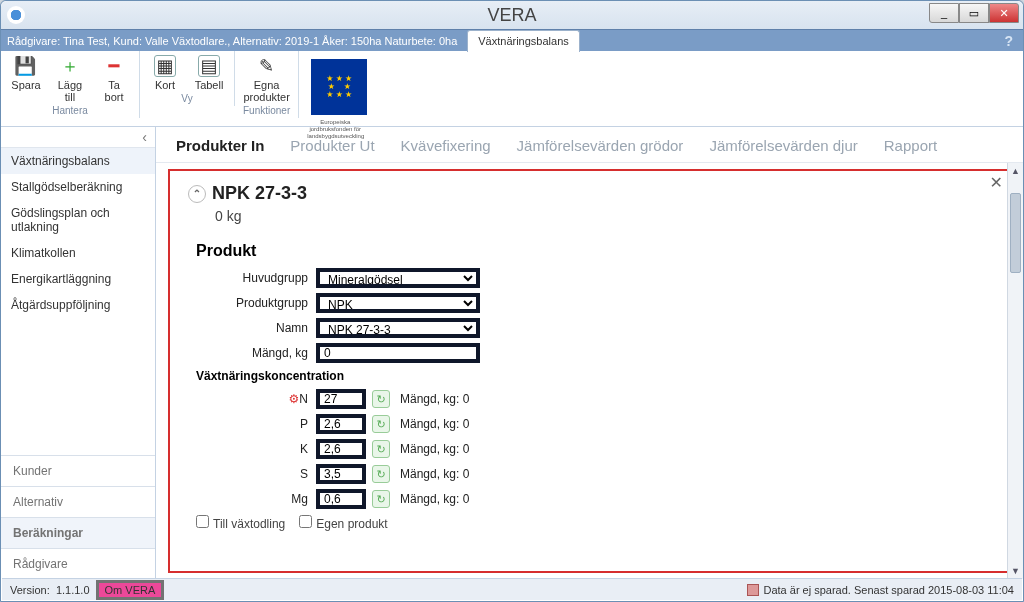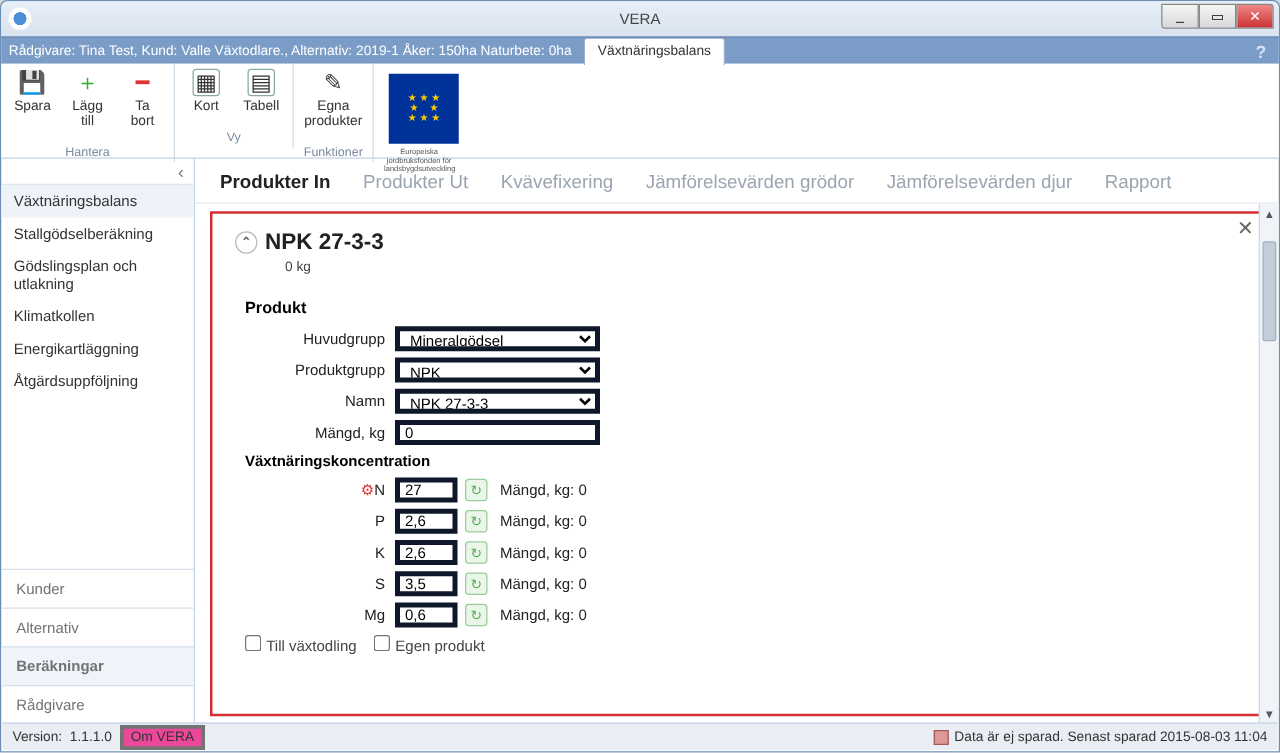--- a/index.html
+++ b/index.html
@@ -2,39 +2,39 @@
 <html><head>
 <meta charset="utf-8">
 <style>
 * { box-sizing: border-box; margin: 0; padding: 0; font-family: "Segoe UI", Tahoma, sans-serif; }
 body { width: 1024px; height: 602px; background: #dce6f0; overflow: hidden; position: relative; }
 
 
 .window { position: absolute; left: 0; top: 0; width: 1024px; height: 602px; border: 1px solid #6b8fb4; background: #fff; border-radius: 6px 6px 0 0; box-shadow: 0 0 4px rgba(0,0,0,.3); }
 .titlebar { height: 28px; background: linear-gradient(#e7eef6,#d8e3ef); display: flex; align-items: center; border-radius: 6px 6px 0 0; position: relative; }
 .titlebar .logo { width: 18px; height: 18px; margin-left: 6px; background: radial-gradient(circle,#4a90d9 40%,#fff 42%); border-radius:50%; }
-.titlebar .title { position:absolute; left:0; right:0; text-align:center; font-size:12px; color:#444; }
+.titlebar .title { position:absolute; left:0; right:0; text-align:center; font-size:18px; color:#444; }
 .titlebar .winbtns { position:absolute; right:4px; top:2px; display:flex; gap:0; }
 .winbtn { width:30px; height:20px; border:1px solid #888; background:linear-gradient(#f6f6f6,#d8d8d8); font-size:11px; display:flex; align-items:center; justify-content:center; cursor:pointer; }
 .winbtn.close { background:linear-gradient(#e88,#c33); color:#fff; border-radius:0 3px 0 0; }
 .winbtn.min { border-radius:0 0 0 3px; }
 
 
 .crumb { background:#7a9cc6; color:#fff; font-size:11px; display:flex; align-items:center; height:22px; padding-left:6px; gap:4px; border-top:1px solid #5f80aa; }
 .crumb span { white-space:nowrap; }
 .tabactive { background:#fff; color:#333; padding:3px 10px; border:1px solid #9cb2cc; border-bottom:none; margin-left:6px; border-radius:3px 3px 0 0; height:22px; display:flex; align-items:center; }
 .crumb .help { margin-left:auto; margin-right:10px; color:#d6e4f4; font-size:14px; font-weight:bold; }
 
 
 .ribbon { background:#fff; border-bottom:1px solid #c4d2e3; display:flex; align-items:flex-start; }
 .group { border-right:1px solid #d0dce8; padding:4px 8px 2px 8px; text-align:center; }
 .group .items { display:flex; gap:10px; justify-content:center; align-items:flex-start; }
 .rbtn { display:flex; flex-direction:column; align-items:center; font-size:11px; color:#333; gap:2px; cursor:pointer; min-width:34px; }
 .rbtn .ico { width:22px; height:22px; display:flex; align-items:center; justify-content:center; font-size:18px; border-radius:3px; }
-.glabel { font-size:10px; color:#7a8aa0; margin-top:14px; }
+.glabel { font-size:10px; color:#7a8aa0; margin-top:2px; }
 .eu { width:56px; height:56px; background:#003399; display:flex; align-items:center; justify-content:center; margin:4px; }
 .eu .stars { color:#fc0; font-size:8px; text-align:center; line-height:8px; }
 .eucap { font-size:6px; color:#555; line-height:7px; width:56px; text-align:center; }
 
 
 .body { display:flex; height:calc(100% - 28px - 22px - 76px - 22px); }
 .sidebar { width:155px; border-right:1px solid #c4d2e3; display:flex; flex-direction:column; }
 .sidehead { text-align:right; font-size:14px; color:#777; padding:2px 8px; border-bottom:1px solid #e0e6ee;}
 .sideitem { font-size:12px; color:#333; padding:6px 10px; cursor:pointer; }
 .sideitem.sel { background:#eef3fa; }
@@ -46,24 +46,24 @@
 .main { flex:1; display:flex; flex-direction:column; position:relative; }
 .subtabs { display:flex; gap:26px; padding:10px 20px 8px 20px; font-size:15px; color:#9aa5b1; border-bottom:1px solid #e4e9f0; }
 .subtabs .st { cursor:pointer; }
 .subtabs .st.sel { color:#222; font-weight:600; }
 
 .panelwrap { flex:1; position:relative; padding:6px 12px 6px 12px; overflow:hidden; }
 .panel { border:2px solid #d62e2e; position:relative; height:100%; padding:12px 18px 8px 18px; overflow:hidden; }
 .panel .close { position:absolute; right:6px; top:2px; font-size:16px; color:#666; cursor:pointer; }
 .collapse { width:18px; height:18px; border:1px solid #bbb; border-radius:50%; display:inline-flex; align-items:center; justify-content:center; font-size:10px; color:#666; margin-right:6px; vertical-align:middle; cursor:pointer;}
 .ptitle { font-size:18px; font-weight:600; color:#222; display:flex; align-items:center; }
-.psub { font-size:11px; color:#444; margin-left:40px; margin-top:4px; }
+.psub { font-size:14px; color:#444; margin-left:27px; margin-top:4px; }
 
 .section { margin-top:18px; }
-.sectitle { font-size:13px; font-weight:bold; margin-left:8px; margin-bottom:8px; }
+.sectitle { font-size:16px; font-weight:bold; margin-left:8px; margin-bottom:8px; }
 .row { display:flex; align-items:center; margin-bottom:5px; }
 .row .lbl { width:128px; text-align:right; font-size:12px; color:#222; padding-right:8px; }
 .row select, .row input[type=text] { width:164px; height:20px; font-size:12px; border:4px solid #0f172a; padding:0 4px; background:#fff; }
 .row input.tiny { width:50px; }
 .row .mkg { font-size:12px; color:#222; margin-left:10px; }
 .refresh { width:18px; height:18px; border:1px solid #9c9; border-radius:3px; background:#e9f6e9; display:inline-flex; align-items:center; justify-content:center; font-size:11px; color:#5a5; margin-left:6px; cursor:pointer;}
 
 .concTitle { font-size:12px; font-weight:bold; margin-left:8px; margin-top:6px; margin-bottom:6px; }
 
 .checks { display:flex; gap:14px; align-items:center; margin-top:6px; margin-left:8px; font-size:12px; color:#444; }

